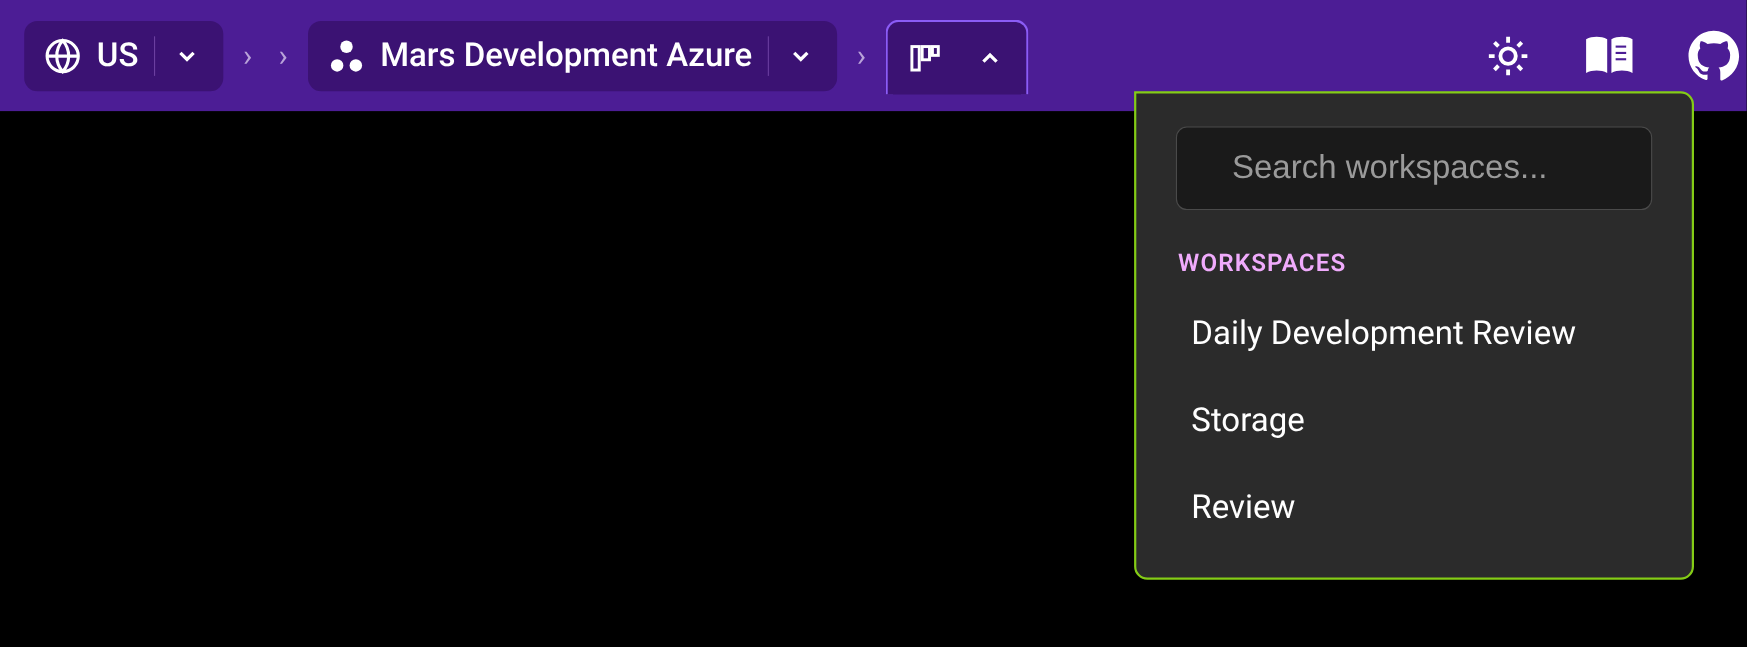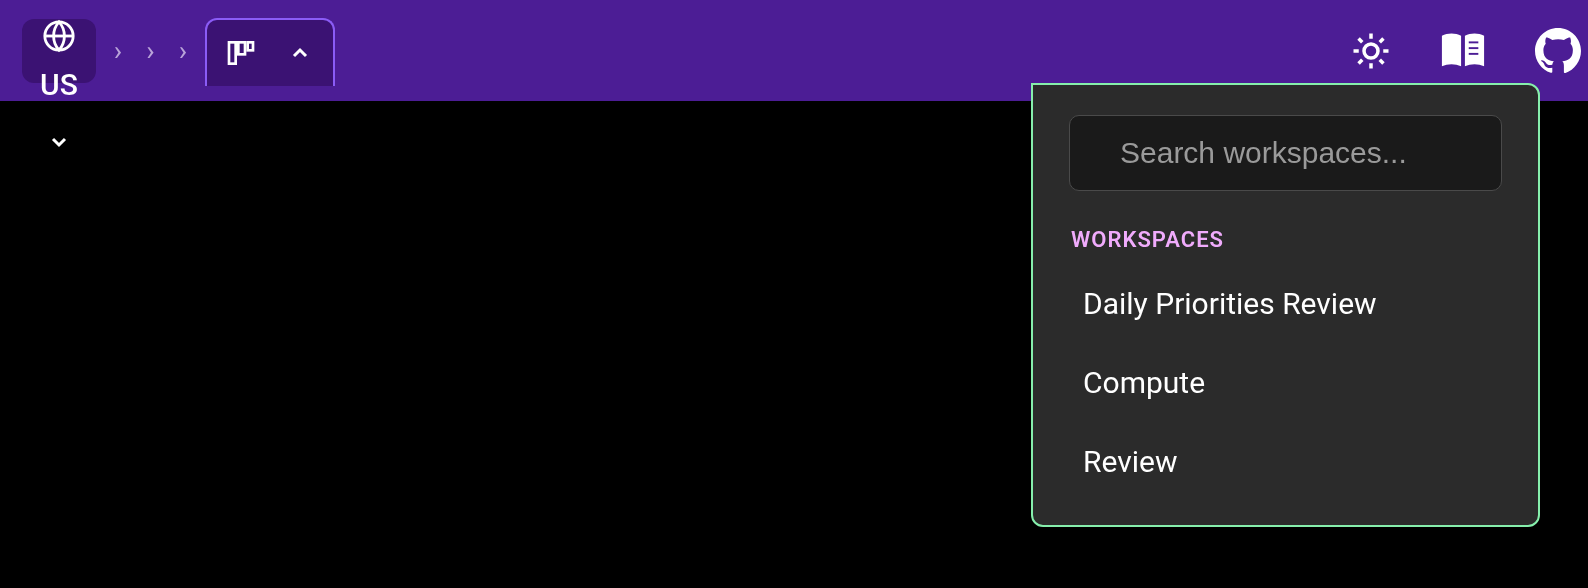--- a/index.html
+++ b/index.html
@@ -16,21 +16,20 @@
   }
   .crumb {
     display: flex;
     align-items: center;
     background: #3b1273;
     border-radius: 12px;
     height: 64px;
     padding: 0 18px 0 18px;
     color: #fff;
     gap: 14px;
-    flex-direction: column;
   }
   .crumb-label {
     font-size: 30px;
     font-weight: 500;
     white-space: nowrap;
   }
   .crumb .sep-vert {
     width: 1px;
     height: 36px;
     background: #6b3fa0;
@@ -70,21 +69,21 @@
   }
   .right-icons > div {
     cursor: pointer;
   }
   .dropdown {
     position: absolute;
     top: 83px;
     left: 1031px;
     width: 509px;
     background: #2b2b2b;
-    border: 2px solid #86efac;
+    border: 2px solid #84cc16;
     border-radius: 0 12px 12px 12px;
     padding: 30px 36px 24px 36px;
   }
   .search-box {
     display: flex;
     align-items: center;
     background: #1a1a1a;
     border: 1px solid #4a4a4a;
     border-radius: 10px;
     height: 76px;
@@ -144,20 +143,36 @@
           <polyline points="6 9 12 15 18 9"></polyline>
         </svg>
     </div>
   </div>
 
   <span class="crumb-sep">›</span>
 
 
   <span class="crumb-sep">›</span>
 
+  <div class="crumb">
+    <div>
+      <svg width="34" height="34" viewBox="0 0 24 24" fill="#fff">
+        <circle cx="12" cy="6" r="4"></circle>
+        <circle cx="6" cy="18" r="4"></circle>
+        <circle cx="18" cy="18" r="4"></circle>
+      </svg>
+    </div>
+    <span class="crumb-label">Mars Development Azure</span>
+    <div class="sep-vert"></div>
+    <div class="chev-wrap">
+      <svg width="24" height="24" viewBox="0 0 24 24" fill="none" stroke="#fff" stroke-width="3">
+          <polyline points="6 9 12 15 18 9"></polyline>
+        </svg>
+    </div>
+  </div>
 
   <span class="crumb-sep">›</span>
 
   <div class="ws-button">
     <div>
       <svg width="32" height="32" viewBox="0 0 24 24" fill="none" stroke="#fff" stroke-width="2">
         <rect x="3" y="4" width="5" height="16"></rect>
         <rect x="10" y="4" width="5" height="9"></rect>
         <rect x="17" y="4" width="4" height="6"></rect>
       </svg>
@@ -205,16 +220,16 @@
 
 <div class="dropdown">
   <div class="search-box">
     <svg width="32" height="32" viewBox="0 0 24 24" fill="none" stroke="#fff" stroke-width="2.5">
       <circle cx="10" cy="10" r="7"></circle>
       <line x1="21" y1="21" x2="15" y2="15"></line>
     </svg>
     <input type="text" placeholder="Search workspaces..." style="">
   </div>
   <div class="section-label">WORKSPACES</div>
-  <div class="ws-item">Daily Priorities Review</div>
-  <div class="ws-item">Compute</div>
+  <div class="ws-item">Daily Development Review</div>
+  <div class="ws-item">Storage</div>
   <div class="ws-item">Review</div>
 </div>
 
 </body></html>

